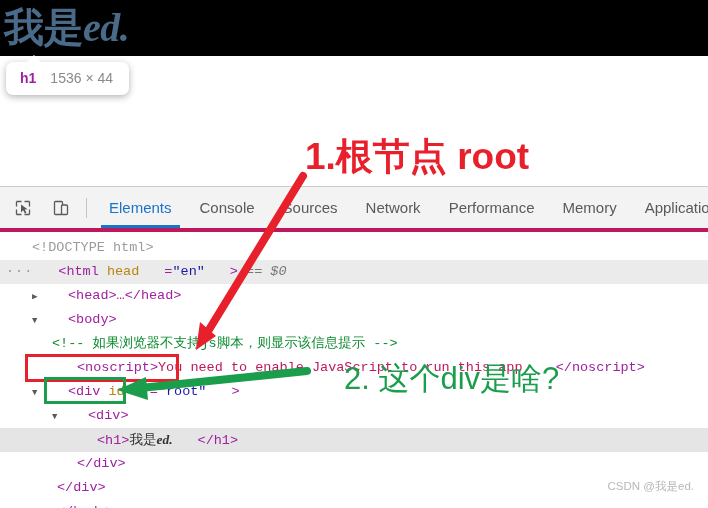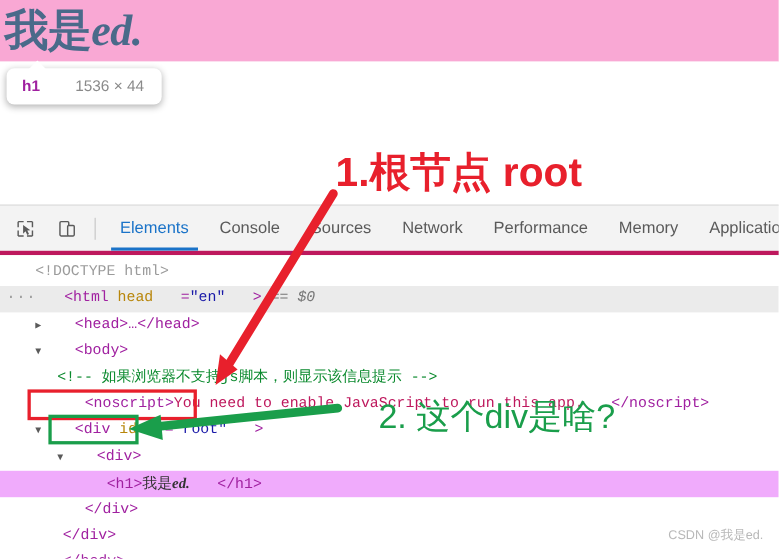--- a/index.html
+++ b/index.html
@@ -14,21 +14,21 @@
     font-family: "Liberation Sans", sans-serif;
     position: relative;
   }
 
   
   #page-preview {
     position: absolute;
     left: 0; top: 0;
     width: 708px;
     height: 56px;
-    background: #f9a8d4;
+    background: #000000;
     overflow: hidden;
   }
   #page-h1 {
     margin: 0;
     padding: 0 0 0 4px;
     font-family: "Liberation Serif", "DejaVu Serif", serif;
     font-weight: bold;
     font-size: 40px;
     line-height: 56px;
     color: #4a6a8a;
@@ -43,21 +43,21 @@
   #inspect-badge {
     position: absolute;
     left: 6px;
     top: 62px;
     background: #ffffff;
     border-radius: 7px;
     box-shadow: 0 2px 7px rgba(0,0,0,0.30);
     padding: 8px 16px 9px 14px;
     display: flex;
     align-items: baseline;
-    gap: 32px;
+    gap: 14px;
     z-index: 6;
   }
   #inspect-badge .tag {
     color: #a020a0;
     font-weight: bold;
     font-size: 14px;
     font-family: "Liberation Sans", sans-serif;
   }
   #inspect-badge .dims {
     color: #8a8a8a;
@@ -165,21 +165,21 @@
     height: 277px;
     overflow: hidden;
   }
   .dom-line {
     position: relative;
     height: 24px;
     white-space: nowrap;
     padding-left: 6px;
   }
   .dom-line.sel-gray { background: #ebebeb; }
-  .dom-line.sel-blue { background: #f0abfc; }
+  .dom-line.sel-blue { background: #e5e5e5; }
   .ind1 { padding-left: 32px; }
   .ind2 { padding-left: 52px; }
   .ind3 { padding-left: 72px; }
   .doctype { color: #9b9b9b; }
   .tagname { color: #a020a0; margin-left: 25px; }
   .attrname { color: #b8860b; }
   .attrval { color: #1a1aa8; }
   .comment { color: #0b8a2e; }
   .text-node { color: #be185d; text-align: center; }
   .dollar { color: #777777; font-style: italic; }

